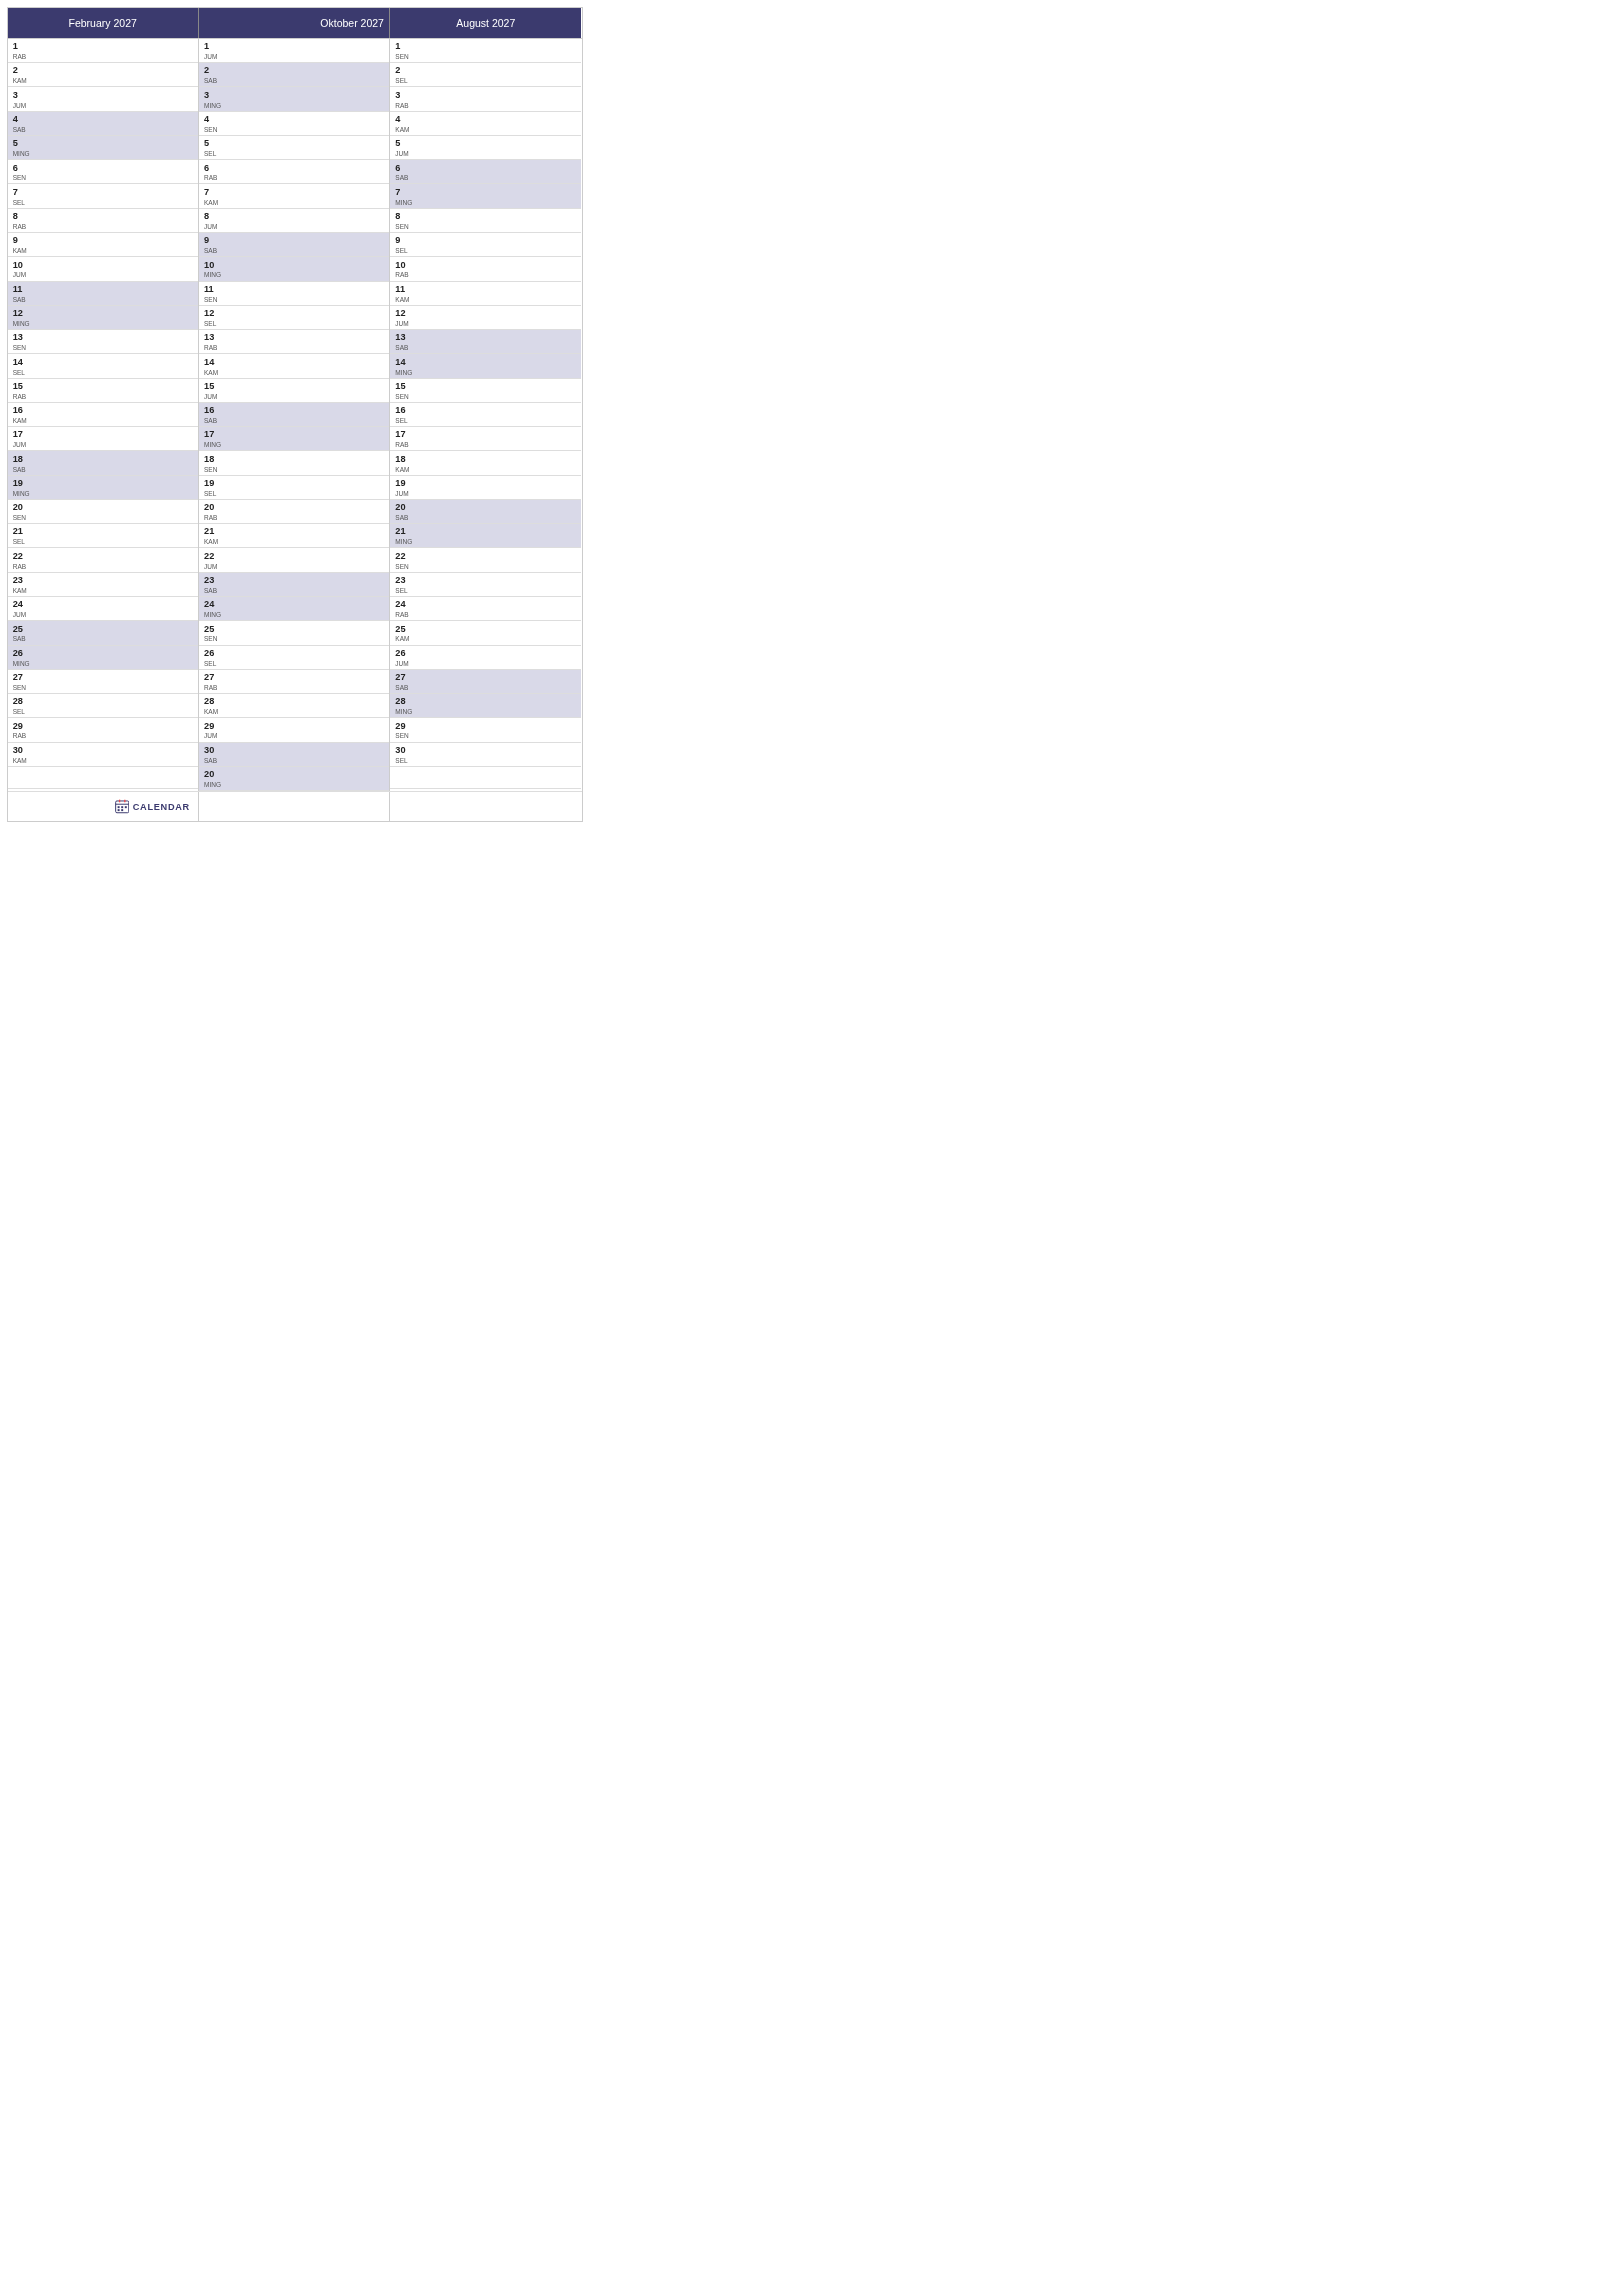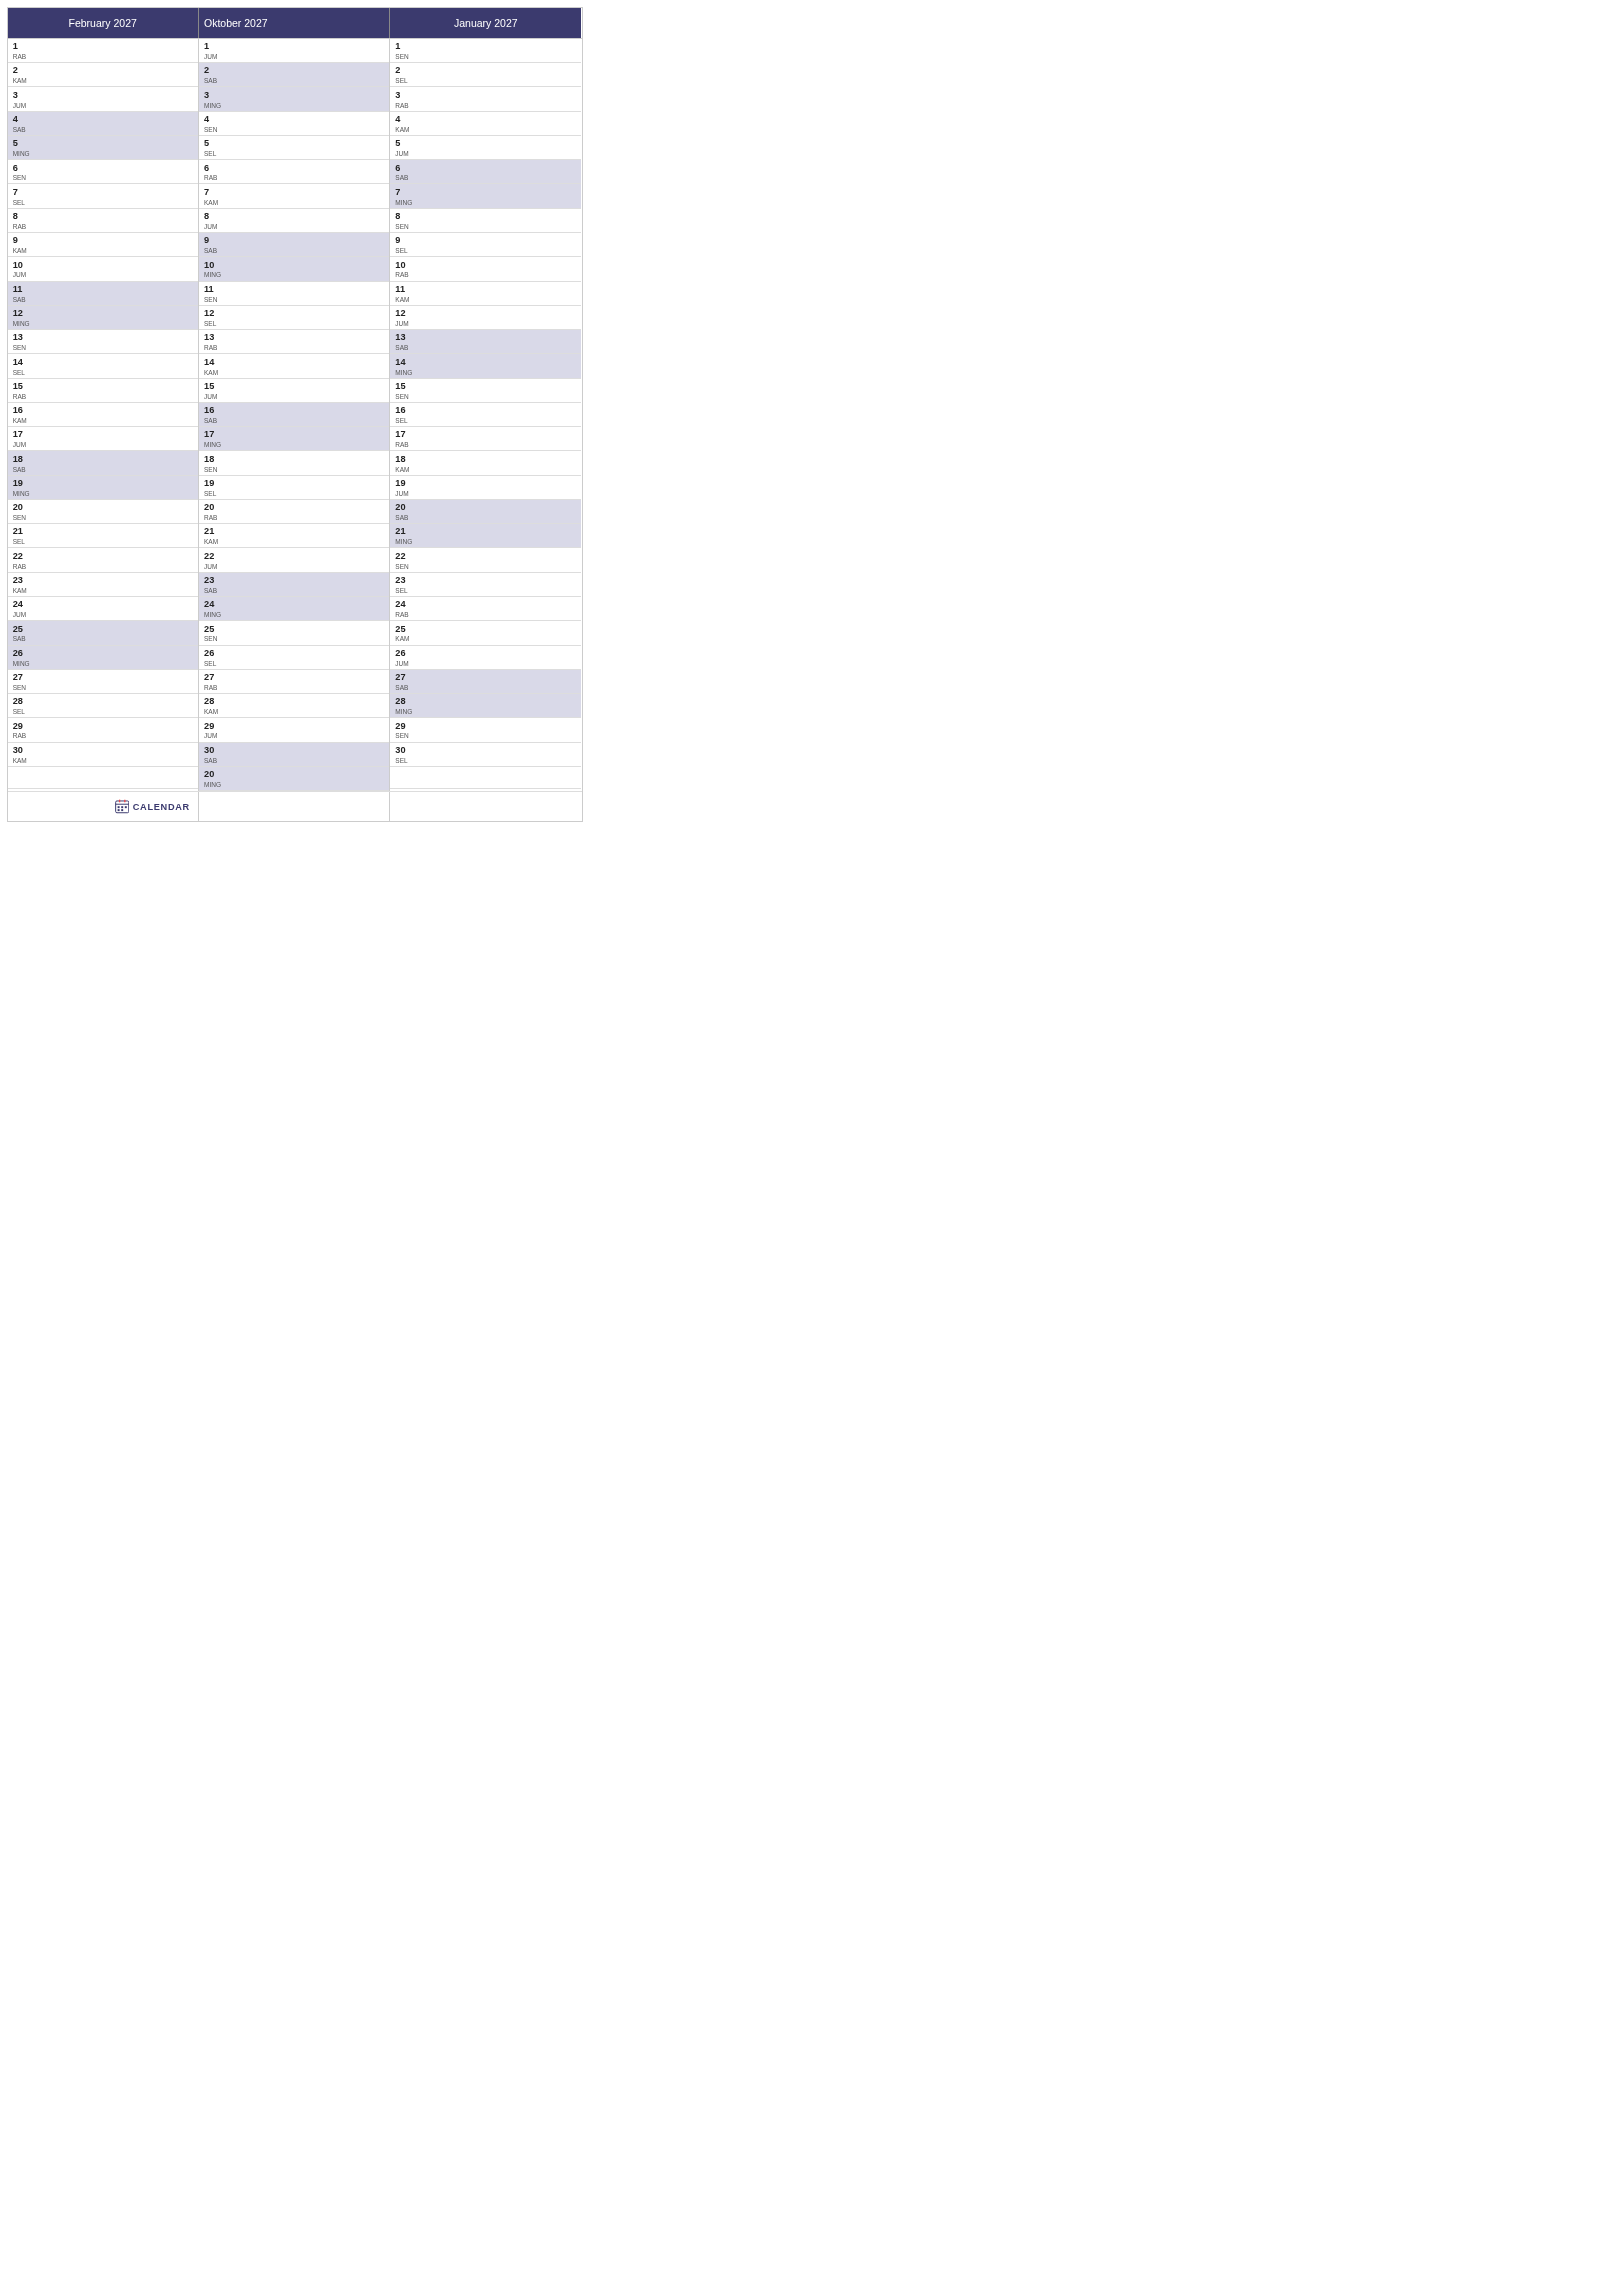--- a/index.html
+++ b/index.html
@@ -16,22 +16,22 @@
       padding: 6.5px;
     }
   </style>
 </head>
 <body>
 
 <div class="calendar-container">
   <div style="border: 0.7px solid #ccc;">
       <div style="display: grid; grid-template-columns: 1fr 1fr 1fr; border-bottom: 0.7px solid rgb(204, 204, 204);">
         <div style="background: rgb(59, 58, 110); color: rgb(255, 255, 255); text-align: center; padding: 9.2px 5.2px; font-size: 10.5px; font-weight: normal; border-right: 0.7px solid rgb(136, 136, 136);">February 2027</div>
-        <div style="background: rgb(59, 58, 110); color: rgb(255, 255, 255); text-align: left; padding: 9.2px 5.2px; font-size: 10.5px; font-weight: normal; border-right: 0.7px solid rgb(136, 136, 136);">Oktober 2027</div>
-        <div style="background: rgb(59, 58, 110); color: rgb(255, 255, 255); text-align: center; padding: 9.2px 5.2px; font-size: 10.5px; font-weight: normal;">January 2027</div>
+        <div style="background: rgb(59, 58, 110); color: rgb(255, 255, 255); text-align: right; padding: 9.2px 5.2px; font-size: 10.5px; font-weight: normal; border-right: 0.7px solid rgb(136, 136, 136);">Oktober 2027</div>
+        <div style="background: rgb(59, 58, 110); color: rgb(255, 255, 255); text-align: center; padding: 9.2px 5.2px; font-size: 10.5px; font-weight: normal;">August 2027</div>
       </div>
       <div style="display: grid; grid-template-columns: 1fr 1fr 1fr;">
         <div style="display: flex; flex-direction: column; border-right: 0.7px solid rgb(204, 204, 204);">
           <div style="display: flex; flex-direction: column; padding: 1.3px 5.2px; border-bottom: 0.7px solid rgb(221, 221, 221); min-height: 22px; background: rgb(255, 255, 255);">
             <span style="font-size: 9.2px; font-weight: bold; color: rgb(34, 34, 34); line-height: 1.4;">1</span>
             <span style="font-size: 6.5px; color: rgb(85, 85, 85); line-height: 1.2; text-transform: uppercase;">RAB</span>
           </div>
           <div style="display: flex; flex-direction: column; padding: 1.3px 5.2px; border-bottom: 0.7px solid rgb(221, 221, 221); min-height: 22px; background: rgb(255, 255, 255);">
             <span style="font-size: 9.2px; font-weight: bold; color: rgb(34, 34, 34); line-height: 1.4;">2</span>
             <span style="font-size: 6.5px; color: rgb(85, 85, 85); line-height: 1.2; text-transform: uppercase;">KAM</span>

